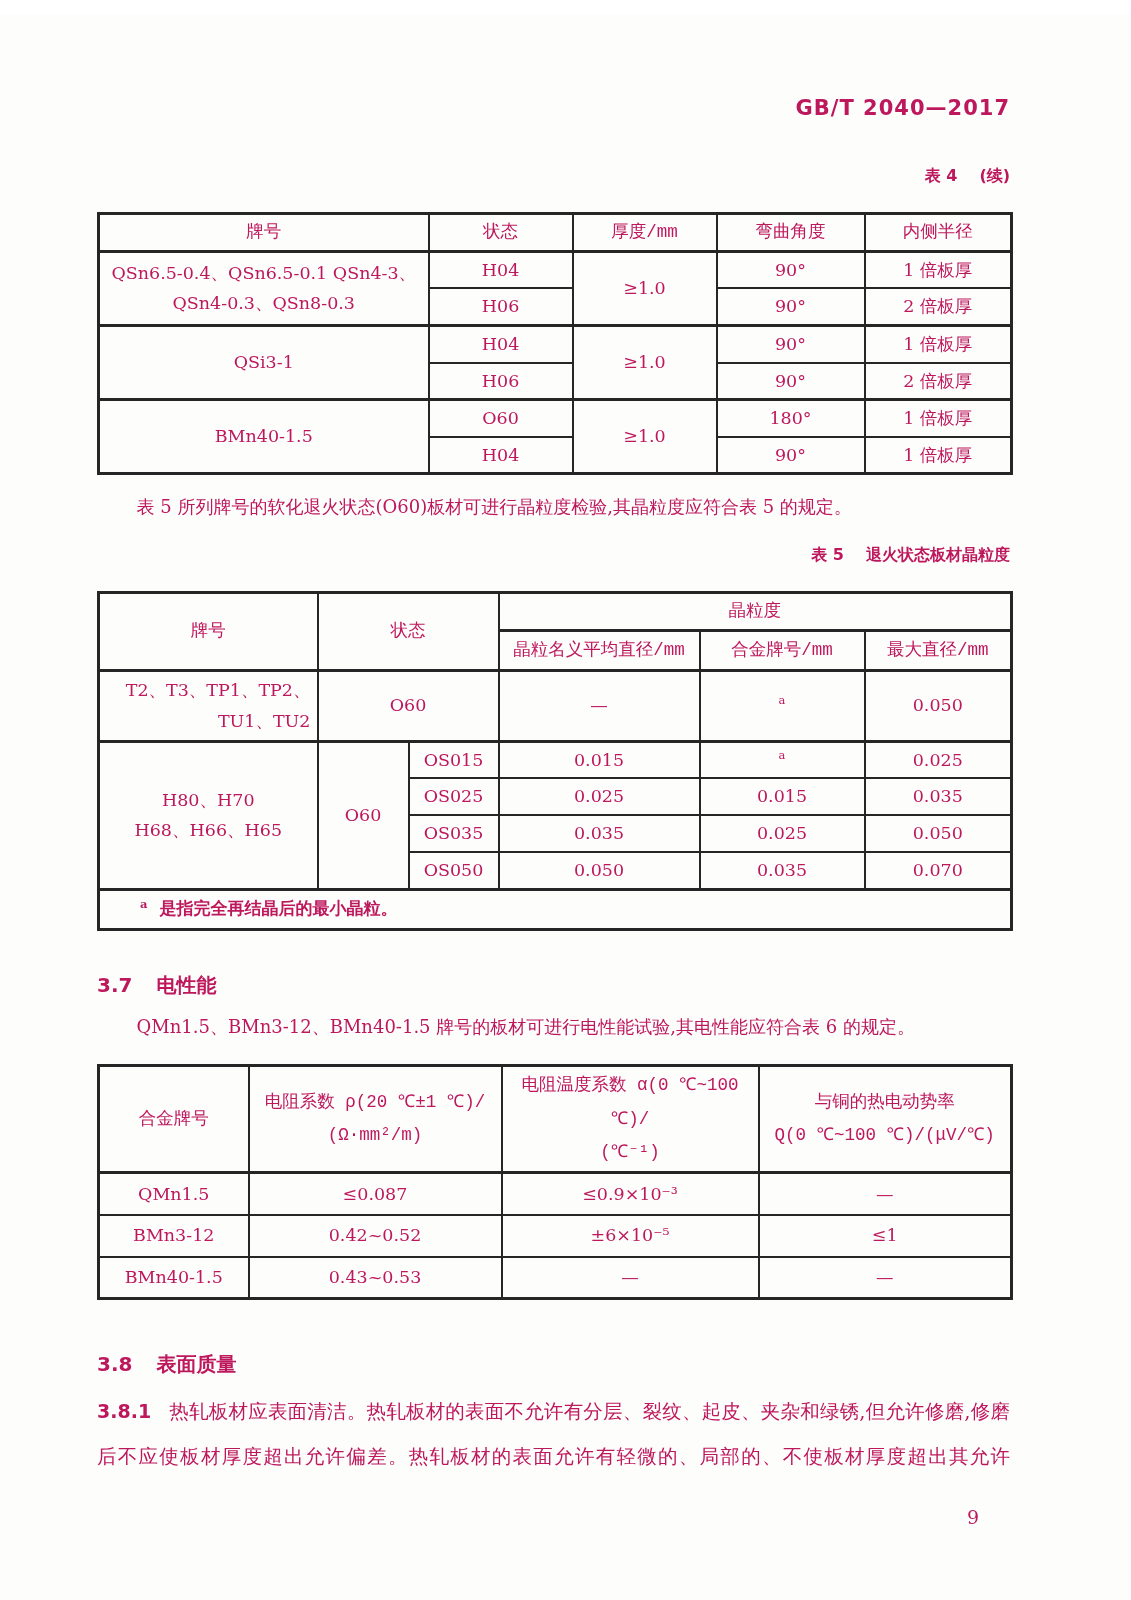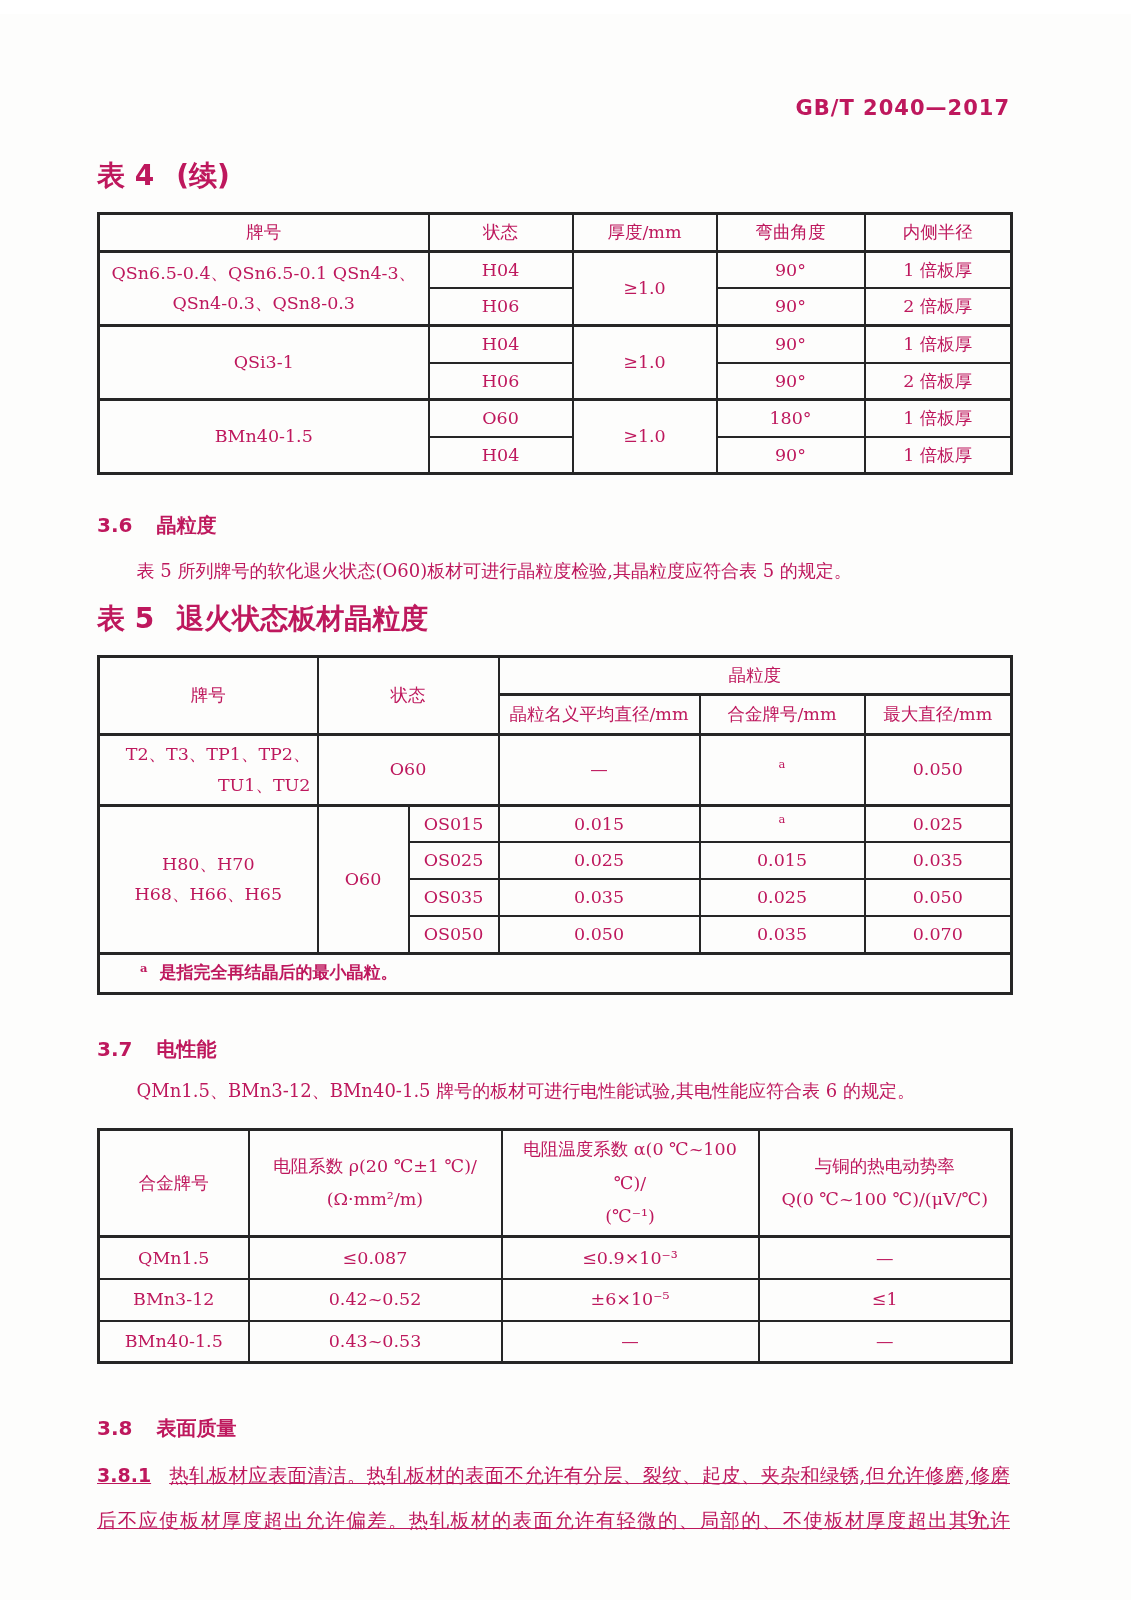--- a/index.html
+++ b/index.html
@@ -19,24 +19,24 @@
   .doc-number {
     margin-top: 82px;
     text-align: right;
     font-family: "DejaVu Sans", "Liberation Sans", sans-serif;
     font-weight: 700;
     font-size: 21px;
     letter-spacing: 1px;
   }
 
   .table-title {
-    text-align: left;
+    text-align: right;
     font-family: "DejaVu Sans", "Liberation Sans", sans-serif;
     font-weight: 700;
-    font-size: 28px;
+    font-size: 16px;
     height: 28px;
     line-height: 28px;
   }
   .table-title .tlabel { margin-right: 22px; }
   .t4-title { margin-top: 42px; }
   .t5-title { margin-top: 14px; }
   .t6-title { margin-top: 12px; }
 
   table.doc-table {
     width: 913px;
@@ -48,21 +48,21 @@
     border: 2px solid #262626;
     text-align: center;
     vertical-align: middle;
     font-weight: normal;
     font-size: 17.5px;
     padding: 2px 6px;
     line-height: 1.75;
   }
   tr.hdr th { height: 37px; }
   tr.hdr2 th { height: 40px; }
-  tr.hdr th, tr.hdr2 th { border-bottom-width: 3px; }
+  tr.hdr th, tr.hdr2 th { border-bottom-width: 3px; font-family: Liberation Mono, monospace; }
   tr.gsep td { border-top-width: 3px; }
   .pre { white-space: pre-line; }
 
   .t4 { margin-top: 22px; }
   .t4 td { height: 35px; }
 
   .t5 { margin-top: 22px; }
   .t5 td { height: 37px; }
   .t5 td.tall { height: 71px; text-align: right; }
   sup.fn-mark {
@@ -103,21 +103,20 @@
   }
   .p-36 { margin-top: 12px; }
   .p-37 { margin-top: 8px; }
   .p-381 {
     margin-top: 12px;
     font-size: 19.5px;
     line-height: 2.3;
     text-indent: 0;
     text-align: justify;
     text-align-last: justify;
-    text-decoration: underline;
   }
   .p-381 .snum-inline {
     font-family: "DejaVu Sans", "Liberation Sans", sans-serif;
     font-weight: 700;
     font-size: 19px;
     margin-right: 18px;
   }
 
   .page-number {
     position: absolute;
@@ -187,23 +186,20 @@
         <td>1 倍板厚</td>
       </tr>
       <tr>
         <td>H04</td>
         <td>90°</td>
         <td>1 倍板厚</td>
       </tr>
     </tbody>
       </table>
 
-    <div class="section-heading sh-36">
-      <span class="snum">3.6</span><span>晶粒度</span>
-    </div>
     <div class="para p-36">表 5 所列牌号的软化退火状态(O60)板材可进行晶粒度检验,其晶粒度应符合表 5 的规定。</div>
 
     <div class="table-title t5-title">
       <span class="tlabel">表 5</span><span>退火状态板材晶粒度</span>
     </div>
 
     <table class="doc-table t5">
       <colgroup>
         <col style="width:219px">
           <col style="width:91px">

